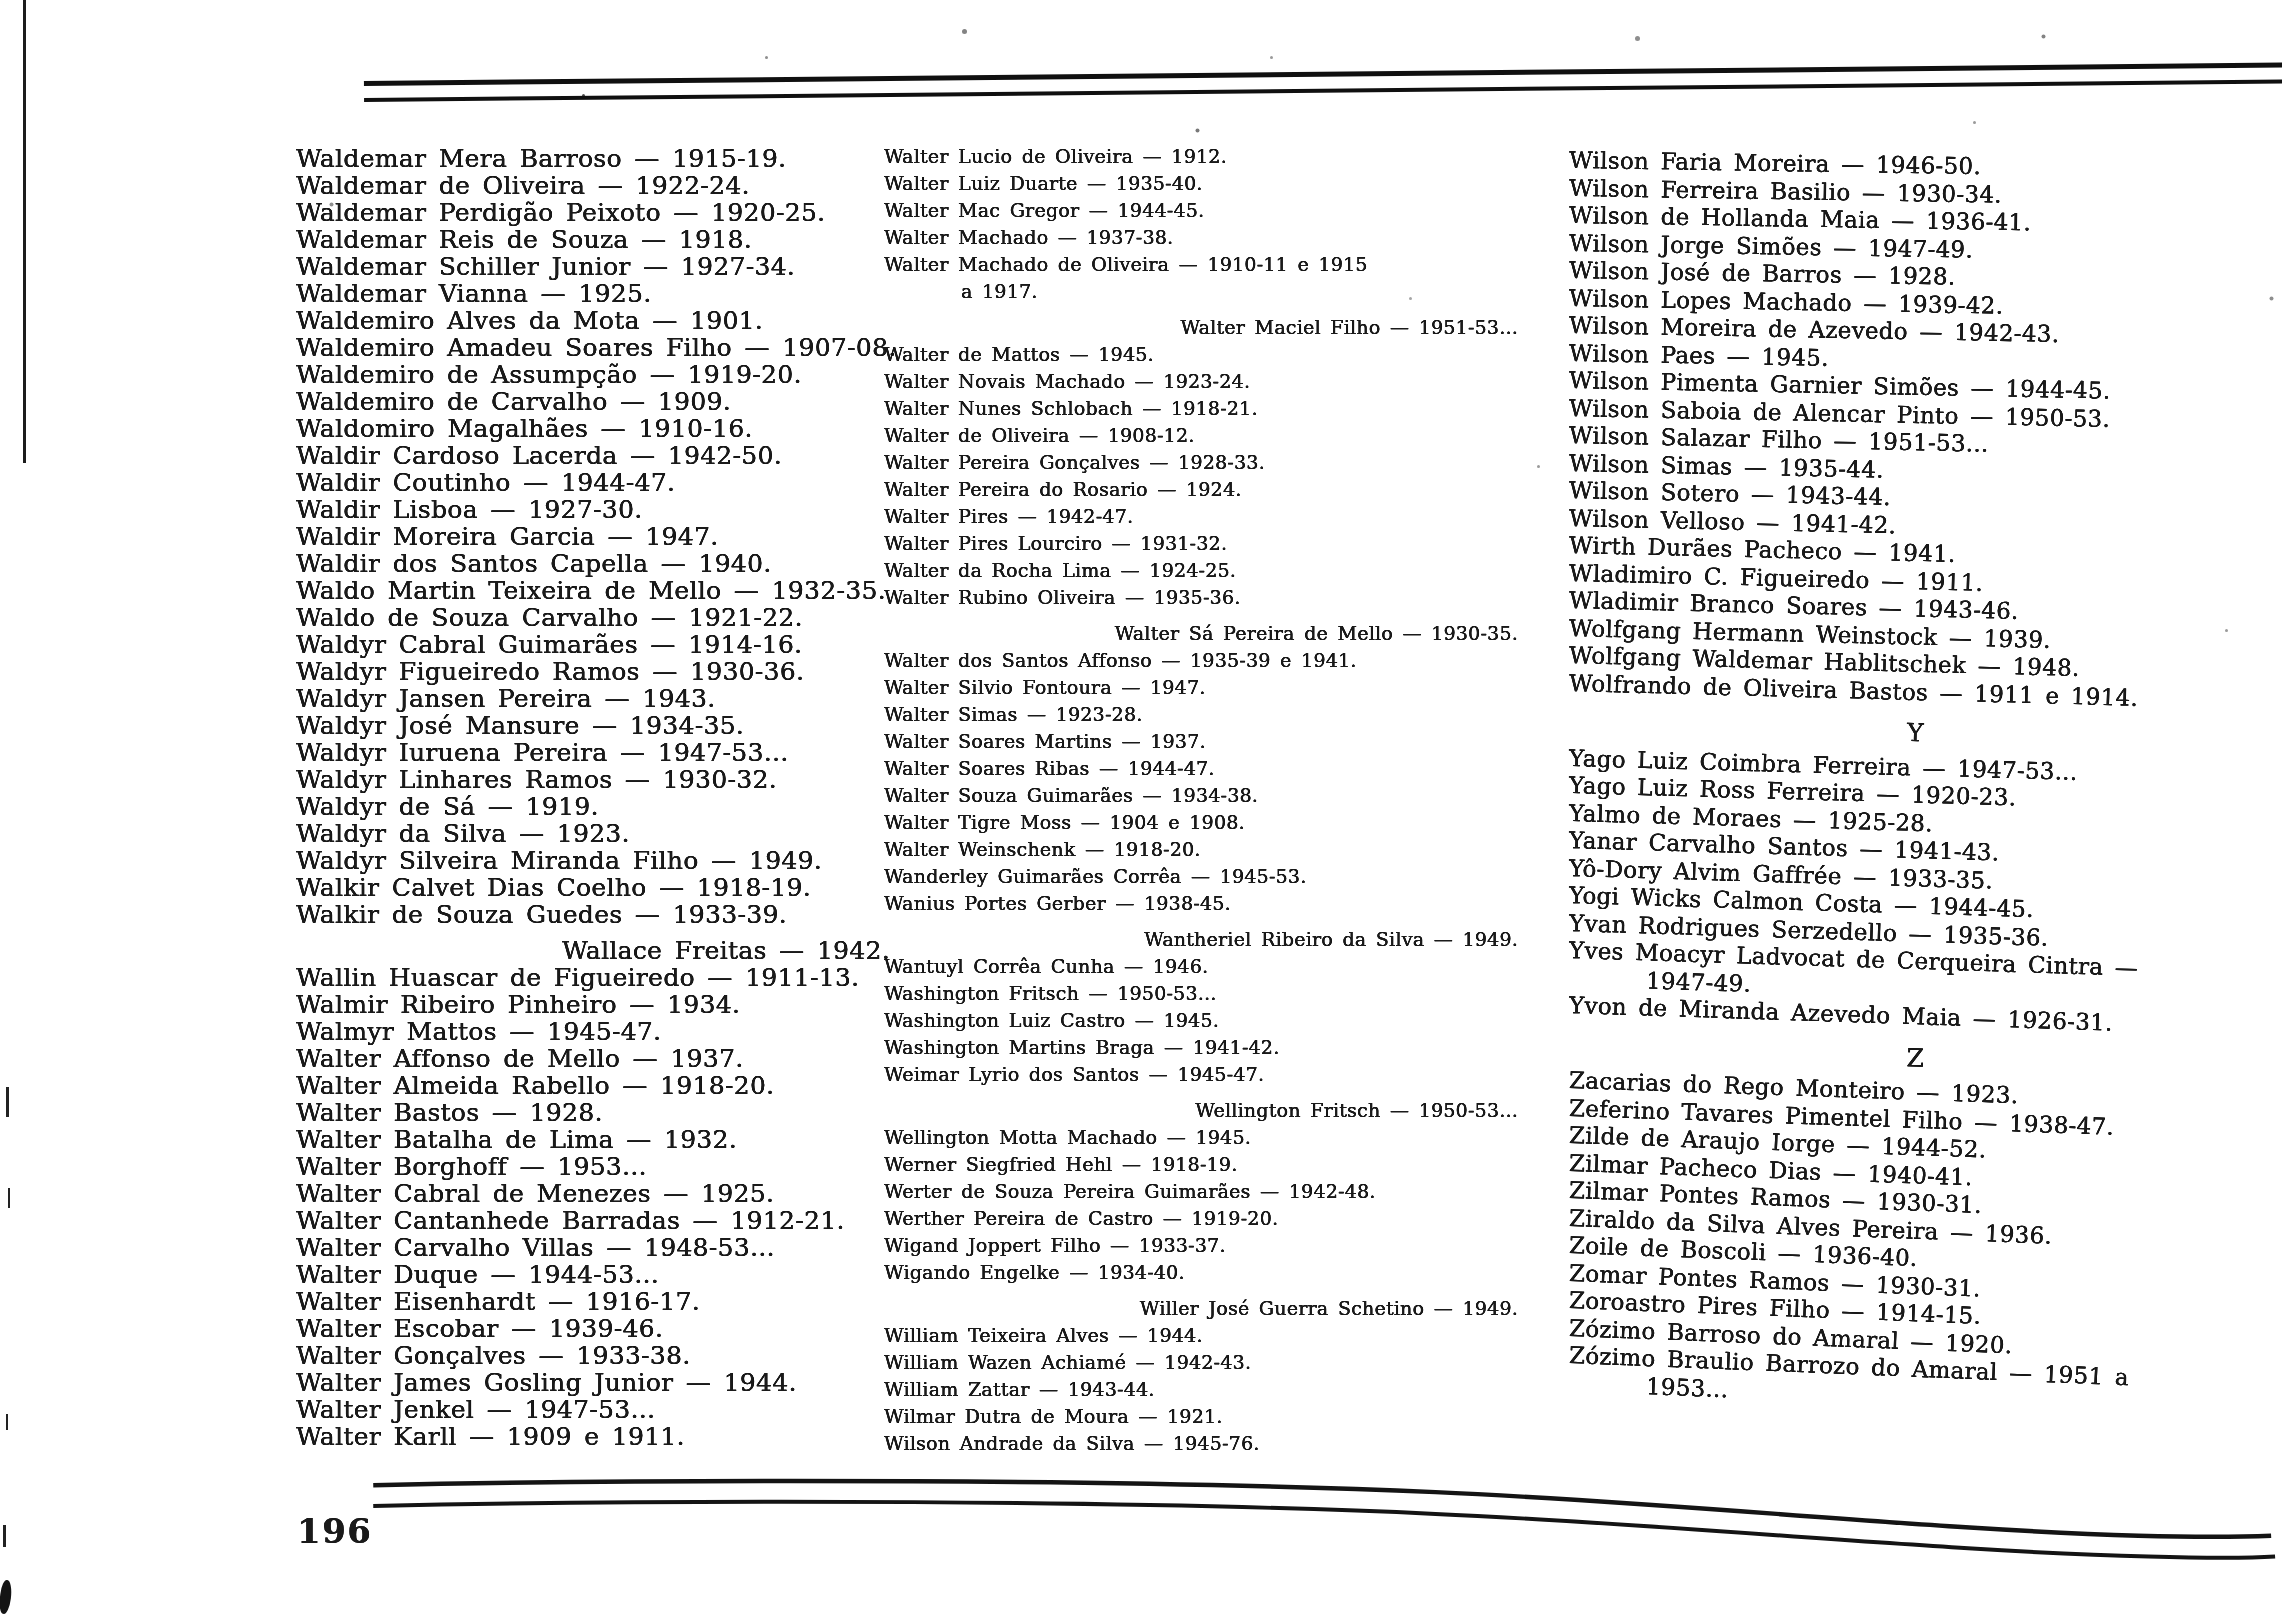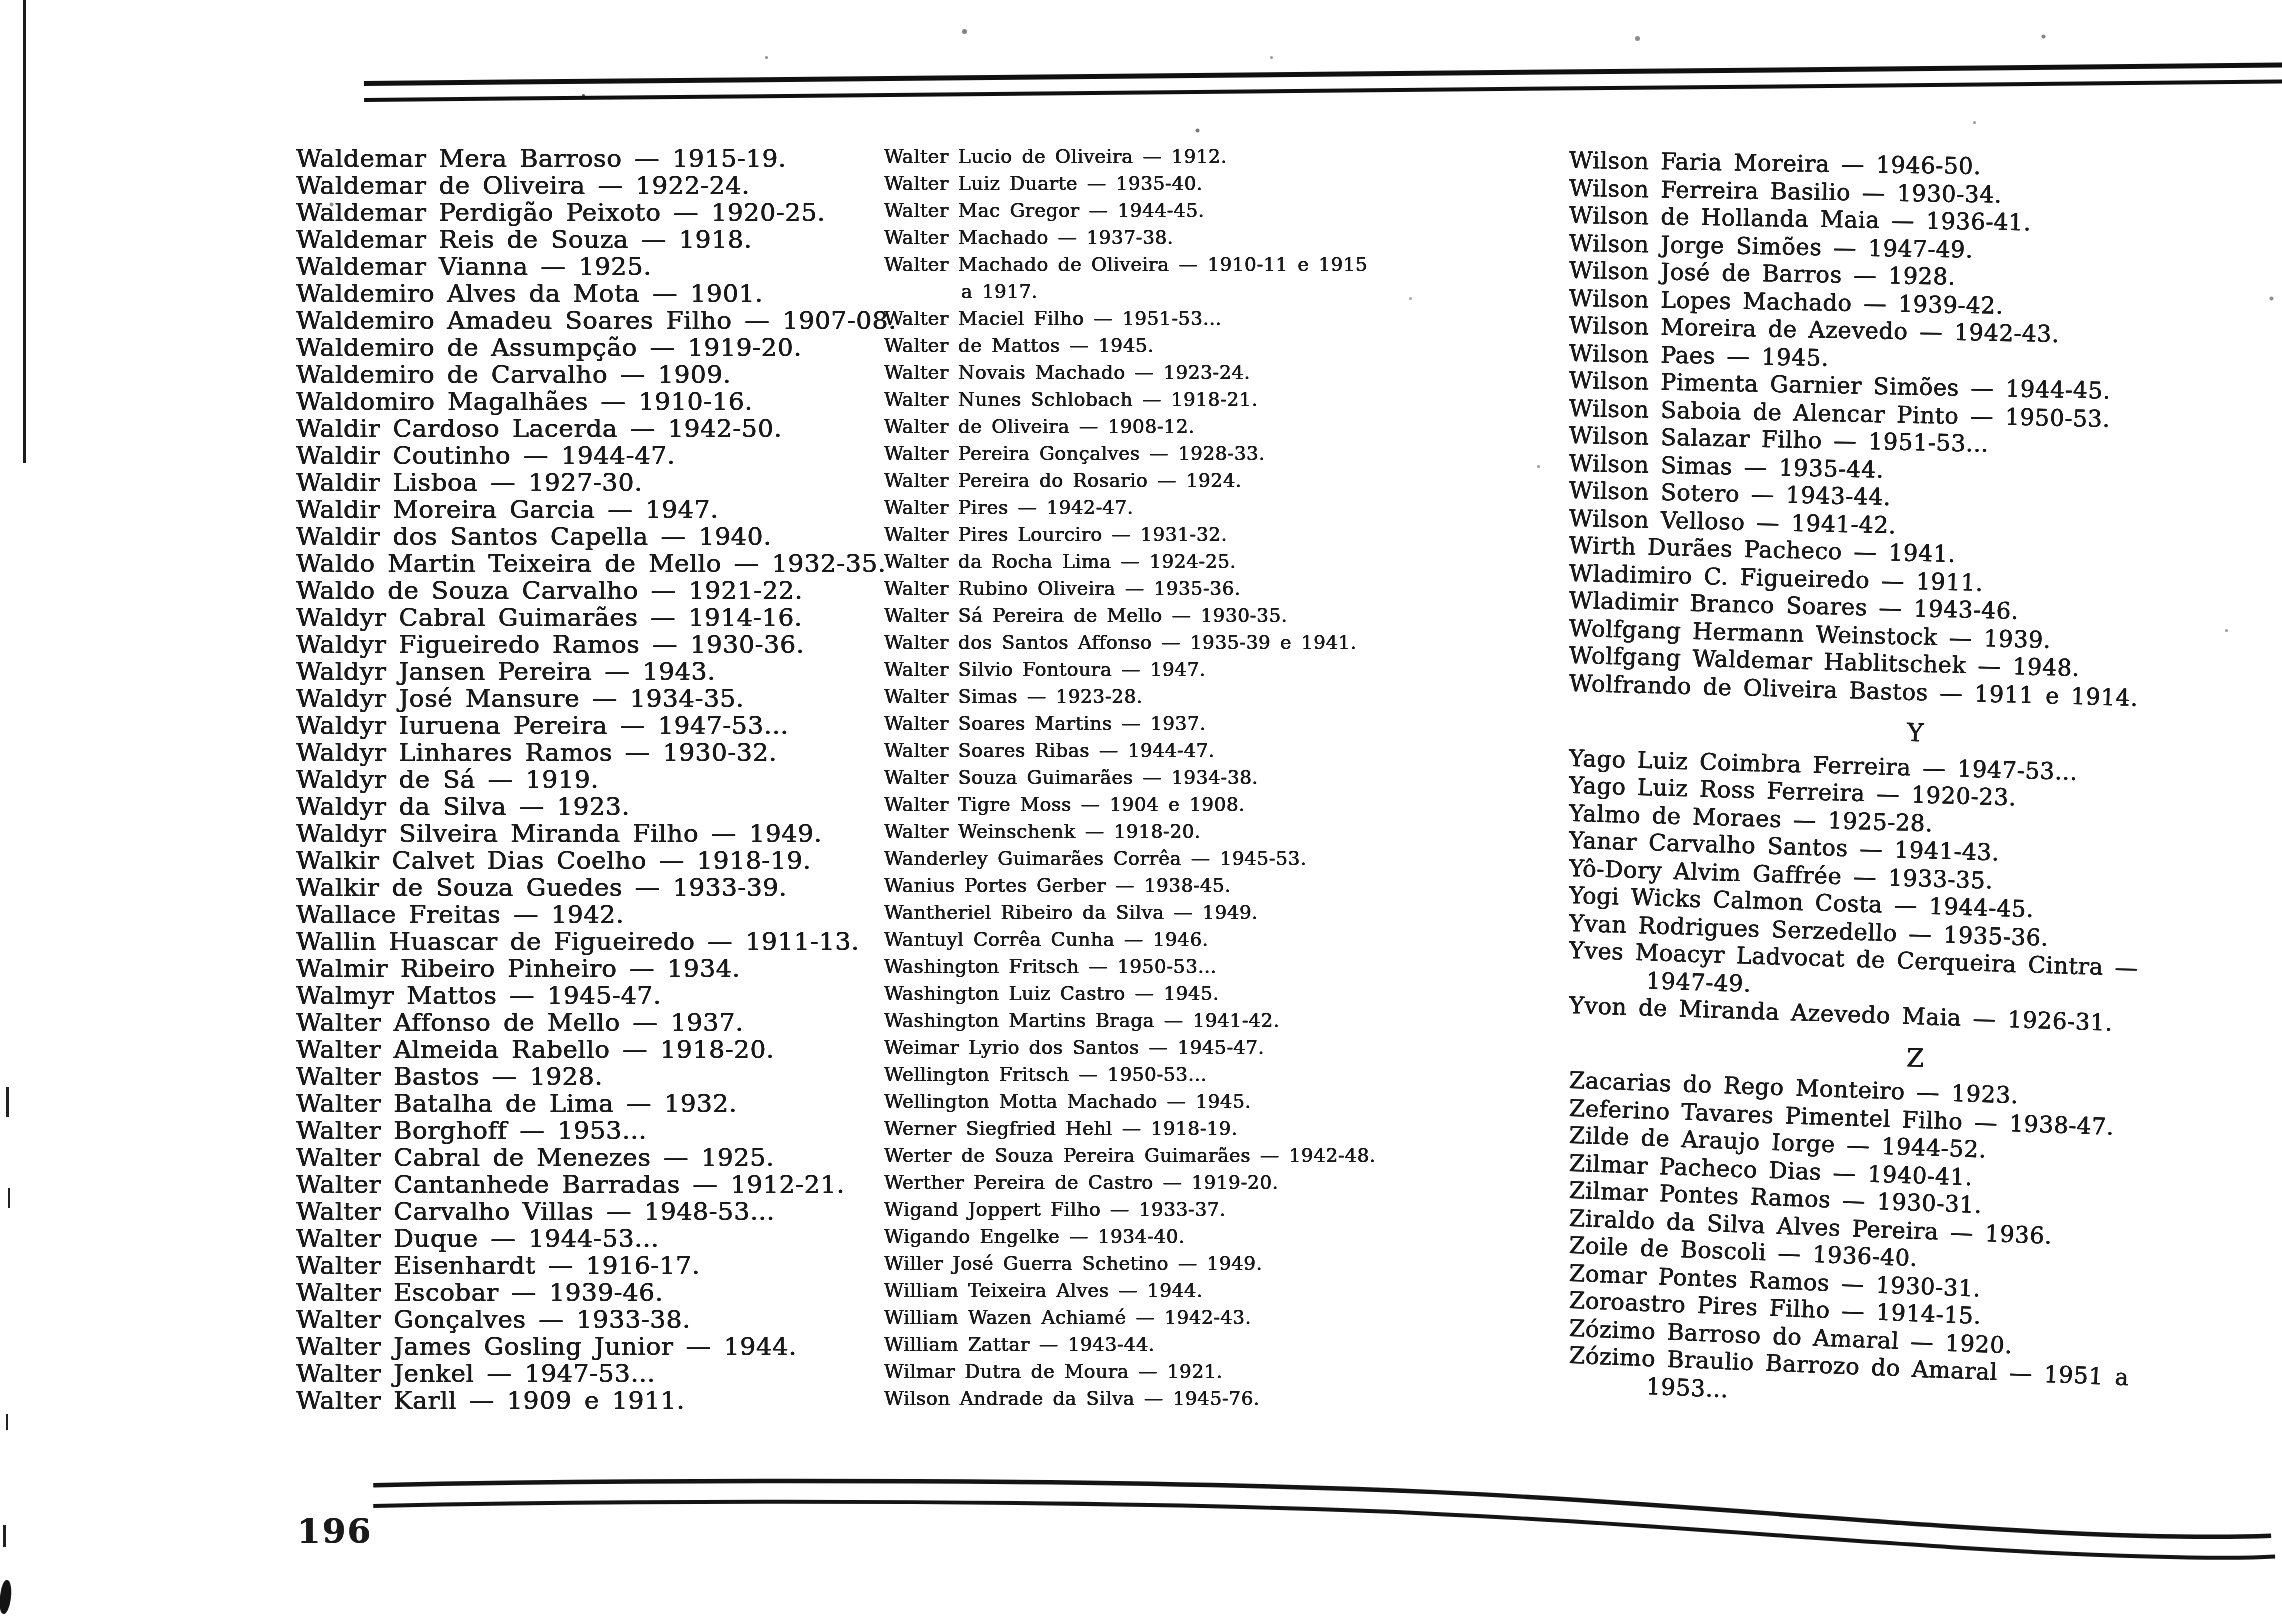--- a/index.html
+++ b/index.html
@@ -16,21 +16,21 @@
     white-space:nowrap;
     word-spacing:0.17em;
     letter-spacing:0.012em;
     text-shadow:0 0 0.5px #000, 0.2px 0 0 #111;
   }
   .col1{left:296px;top:145px;width:594px;font-size:25px;line-height:27px;}
   .col2{left:884px;top:143px;width:634px;font-size:19px;line-height:27px;}
   .col3{left:1569px;top:147px;width:693px;font-size:23px;line-height:27.5px;}
   .cont{padding-left:77px;}
   .hdr{text-align:center;margin-top:13px;margin-bottom:7px;font-size:25px;}
-  .gap{}
+  .gap{margin-top:9px;text-align:right;}
 
   .top-rules{
     position:absolute;left:364px;top:81px;width:1925px;
     transform:rotate(-0.55deg);transform-origin:0 50%;
   }
   .rule-a{height:5px;background:#101010;}
   .rule-b{height:4px;background:#101010;margin-top:12px;}
 
   .bottom-rules{position:absolute;left:0;top:0;pointer-events:none;}
 
@@ -85,20 +85,21 @@
   <div class="top-rules">
     <div class="rule-a"></div>
     <div class="rule-b"></div>
   </div>
 
   <div class="col col1">
       <div class="line">Waldemar Mera Barroso — 1915-19.</div>
       <div class="line">Waldemar de Oliveira — 1922-24.</div>
       <div class="line">Waldemar Perdigão Peixoto — 1920-25.</div>
       <div class="line">Waldemar Reis de Souza — 1918.</div>
+      <div class="line">Waldemar Schiller Junior — 1927-34.</div>
       <div class="line">Waldemar Vianna — 1925.</div>
       <div class="line">Waldemiro Alves da Mota — 1901.</div>
       <div class="line">Waldemiro Amadeu Soares Filho — 1907-08.</div>
       <div class="line">Waldemiro de Assumpção — 1919-20.</div>
       <div class="line">Waldemiro de Carvalho — 1909.</div>
       <div class="line">Waldomiro Magalhães — 1910-16.</div>
       <div class="line">Waldir Cardoso Lacerda — 1942-50.</div>
       <div class="line">Waldir Coutinho — 1944-47.</div>
       <div class="line">Waldir Lisboa — 1927-30.</div>
       <div class="line">Waldir Moreira Garcia — 1947.</div>

